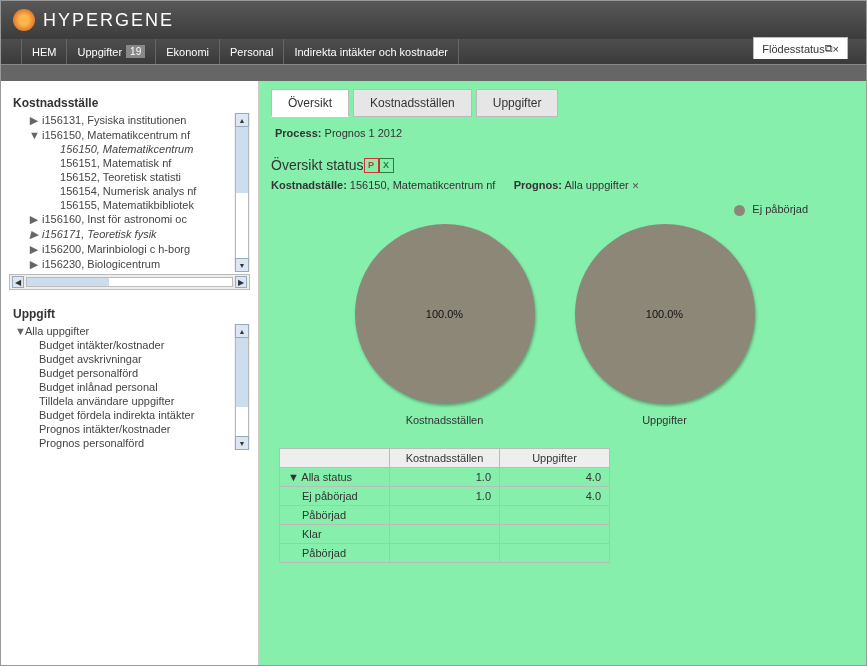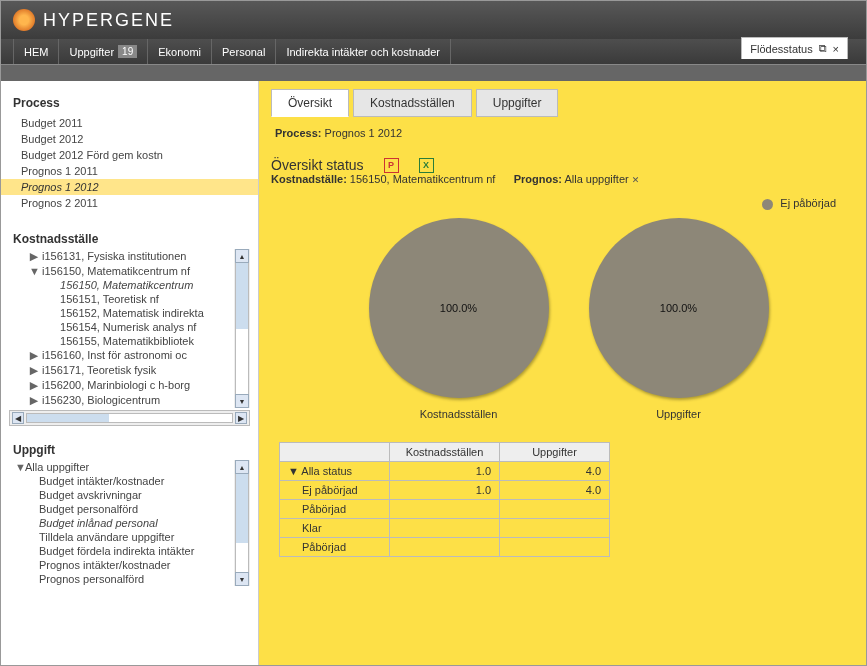--- a/index.html
+++ b/index.html
@@ -2,23 +2,23 @@
 <html><head>
 <meta charset="utf-8">
 <style>
 *{box-sizing:border-box;margin:0;padding:0;font-family:Arial,Helvetica,sans-serif}
 body{background:#fff;font-size:11px;color:#333;overflow:hidden}
 .wrap{width:867px;height:666px;display:flex;flex-direction:column;border:1px solid #999}
 .logo-bar{background:linear-gradient(#585858,#3c3c3c);height:38px;display:flex;align-items:center;padding:0 12px;color:#fff;font-size:18px;letter-spacing:2px}
 .logo-icon{width:22px;height:22px;margin-right:8px;border-radius:50%;background:radial-gradient(circle,#ffb64d 30%,#e07b2a 70%);position:relative}
 .nav-bar{background:linear-gradient(#4e4e4e,#3a3a3a);height:26px;display:flex;align-items:stretch;color:#fff;font-size:11px;border-bottom:1px solid #888;position:relative}
 .nav-item{padding:0 10px;display:flex;align-items:center;border-right:1px solid #666;cursor:pointer}
-.nav-item:first-child{border-left:1px solid #666;margin-left:12px}
+.nav-item:first-child{border-left:1px solid #666;margin-left:20px}
 .nav-badge{background:#888;color:#fff;padding:1px 4px;margin-left:4px;font-size:10px}
-.float-tab{position:absolute;right:18px;top:-2px;background:#fff;border:1px solid #bbb;border-bottom:none;padding:4px 8px;color:#333;display:flex;align-items:center;gap:6px;font-size:11px}
+.float-tab{position:absolute;right:18px;top:-2px;background:#fff;border:1px solid #bbb;border-bottom:none;padding:4px 8px;color:#333;display:flex;align-items:center;gap:0;font-size:11px}
 .sub-bar{height:16px;background:#666}
 .body{flex:1;display:flex;overflow:hidden}
 .sidebar{width:258px;background:#fff;border-right:1px solid #ccc;display:flex;flex-direction:column;overflow:hidden;padding-top:6px}
 .sb-section{margin:6px 0}
 .sb-title{font-weight:bold;font-size:12px;padding:3px 12px;color:#333}
 .sb-list{padding:2px 0 6px 0}
 .sb-item{padding:2px 12px 2px 20px;cursor:pointer;white-space:nowrap;overflow:hidden;text-overflow:ellipsis;color:#444}
 .sb-item.sel{background:#ffe58a;font-style:italic;color:#333}
 .sb-tree{max-height:190px;overflow:auto;position:relative;margin:0 8px}
 .tree-row{padding:1px 0 1px 6px;white-space:nowrap;cursor:pointer;color:#444}
@@ -26,27 +26,27 @@
 .indent{display:inline-block}
 .hscroll{height:16px;background:#eee;border:1px solid #bbb;margin:2px 8px;display:flex;align-items:center;justify-content:space-between;padding:0 2px}
 .hscroll .ar{width:12px;height:12px;background:#dde6f3;border:1px solid #9ab;display:flex;align-items:center;justify-content:center;font-size:8px}
 .hscroll .bar{flex:1;height:10px;margin:0 2px;background:#fff;border:1px solid #bbb;position:relative}
 .hscroll .thumb{position:absolute;left:0;top:0;height:100%;width:40%;background:#cde}
 .sb-scroll{position:absolute;right:0;top:0;bottom:0;width:16px;background:#eee;display:flex;flex-direction:column;align-items:center}
 .sb-scroll .ar{width:14px;height:14px;background:#dde6f3;border:1px solid #9ab;display:flex;align-items:center;justify-content:center;font-size:7px}
 .sb-scroll .track{flex:1;width:14px;background:#fff;border:1px solid #bbb;border-top:none;border-bottom:none;position:relative}
 .sb-scroll .th{position:absolute;left:0;width:100%;background:#cde;top:0;height:50%}
 .sb-upp{max-height:170px;overflow:auto;position:relative;margin:0 8px}
-.main{flex:1;background:#fde047;padding:8px 0 0 12px;overflow:auto}
+.main{flex:1;background:#86efac;padding:8px 28px 0 12px;overflow:auto}
 .tabs{display:flex;gap:4px;margin-bottom:10px}
 .tab{background:#e6e6e6;border:1px solid #bbb;padding:6px 16px;cursor:pointer;font-size:12px}
 .tab.active{background:#fff;border-bottom-color:#fff}
 .proc-line{font-size:11px;margin:4px 0 18px 4px}
 .proc-line b{font-weight:bold}
-.ov-head{display:flex;align-items:center;gap:20px;}
+.ov-head{display:flex;align-items:center;gap:0;margin-bottom:6px}
 .ov-title{font-size:14px}
 .ic{width:15px;height:15px;border:1px solid #999;display:inline-flex;align-items:center;justify-content:center;font-size:9px;font-weight:bold}
 .ic.pdf{color:#c33;border-color:#c33}
 .ic.xls{color:#2a7d3a;border-color:#2a7d3a}
 .filt-line{font-size:11px;margin-bottom:12px}
 .filt-line b{font-weight:bold}
 .legend{text-align:right;padding-right:30px;font-size:11px}
 .legend .dot{display:inline-block;width:11px;height:11px;border-radius:50%;background:#8d8778;margin-right:4px;vertical-align:middle}
 .pies{display:flex;gap:40px;justify-content:center;margin:8px 0 12px 0}
 .pie-wrap{text-align:center}
@@ -89,44 +89,33 @@
       <span>Flödesstatus</span>
       <span>⧉</span>
       <span>×</span>
     </div>
   </div>
   <div class="sub-bar"></div>
 
   <div class="body">
     <div class="sidebar">
 
-      <div class="sb-section">
-        <div class="sb-title">Process</div>
-        <div class="sb-list" id="proc-list">
-            <div class="sb-item">Budget 2011</div>
-            <div class="sb-item">Budget 2012</div>
-            <div class="sb-item">Budget 2012 Förd gem kostn</div>
-            <div class="sb-item">Prognos 1 2011</div>
-            <div class="sb-item sel">Prognos 1 2012</div>
-            <div class="sb-item">Prognos 2 2011</div>
-          </div>
-      </div>
 
       <div class="sb-section">
         <div class="sb-title">Kostnadsställe</div>
         <div class="sb-tree" id="kost-tree">
           <div class="tree-row" style="padding-right: 18px;"><span class="indent" style="width: 14px;"></span><span class="tw">▶</span><span> i156131, Fysiska institutionen</span></div>
             <div class="tree-row" style="padding-right: 18px;"><span class="indent" style="width: 14px;"></span><span class="tw">▼</span><span> i156150, Matematikcentrum nf</span></div>
             <div class="tree-row sel2" style="padding-right: 18px;"><span class="indent" style="width: 32px;"></span><span class="tw"></span><span style="font-style: italic; text-align: center;"> 156150, Matematikcentrum</span></div>
-            <div class="tree-row" style="padding-right: 18px;"><span class="indent" style="width: 32px;"></span><span class="tw"></span><span> 156151, Teoretisk nf</span></div>
-            <div class="tree-row" style="padding-right: 18px;"><span class="indent" style="width: 32px;"></span><span class="tw"></span><span> 156152, Matematisk indirekta</span></div>
+            <div class="tree-row" style="padding-right: 18px;"><span class="indent" style="width: 32px;"></span><span class="tw"></span><span> 156151, Matematisk nf</span></div>
+            <div class="tree-row" style="padding-right: 18px;"><span class="indent" style="width: 32px;"></span><span class="tw"></span><span> 156152, Teoretisk statisti</span></div>
             <div class="tree-row" style="padding-right: 18px;"><span class="indent" style="width: 32px;"></span><span class="tw"></span><span> 156154, Numerisk analys nf</span></div>
             <div class="tree-row" style="padding-right: 20px;"><span class="indent" style="width: 32px;"></span><span class="tw"></span><span> 156155, Matematikbibliotek</span></div>
             <div class="tree-row" style="padding-right: 18px;"><span class="indent" style="width: 14px;"></span><span class="tw">▶</span><span> i156160, Inst för astronomi oc</span></div>
-            <div class="tree-row" style="padding-right: 4px;"><span class="indent" style="width: 14px;"></span><span class="tw">▶</span><span> i156171, Teoretisk fysik</span></div>
+            <div class="tree-row" style="padding-right: 4px; font-style: italic;"><span class="indent" style="width: 14px;"></span><span class="tw">▶</span><span> i156171, Teoretisk fysik</span></div>
             <div class="tree-row" style="padding-right: 18px;"><span class="indent" style="width: 14px;"></span><span class="tw">▶</span><span> i156200, Marinbiologi c h-borg</span></div>
             <div class="tree-row" style="padding-right: 18px;"><span class="indent" style="width: 14px;"></span><span class="tw">▶</span><span> i156230, Biologicentrum</span></div>
             <div class="sb-scroll">
             <div class="ar">▲</div>
             <div class="track">
                 <div class="th"></div>
               </div>
             <div class="ar">▼</div>
           </div>
         </div>
@@ -139,21 +128,21 @@
         </div>
       </div>
 
       <div class="sb-section">
         <div class="sb-title">Uppgift</div>
         <div class="sb-upp" id="upp-list">
           <div class="tree-row" style="padding-right: 18px;"><span class="tw">▼</span><span class="indent" style="width: 0px;"></span><span>Alla uppgifter</span></div>
             <div class="tree-row" style="padding-right: 18px;"><span class="tw"></span><span class="indent" style="width: 14px;"></span><span>Budget intäkter/kostnader</span></div>
             <div class="tree-row" style="padding-right: 18px;"><span class="tw"></span><span class="indent" style="width: 14px;"></span><span>Budget avskrivningar</span></div>
             <div class="tree-row" style="padding-right: 18px;"><span class="tw"></span><span class="indent" style="width: 14px;"></span><span>Budget personalförd</span></div>
-            <div class="tree-row" style="padding-right: 18px; font-style: italic;"><span class="tw"></span><span class="indent" style="width: 14px;"></span><span>Budget inlånad personal</span></div>
+            <div class="tree-row" style="padding-right: 18px;"><span class="tw"></span><span class="indent" style="width: 14px;"></span><span>Budget inlånad personal</span></div>
             <div class="tree-row" style=""><span class="tw"></span><span class="indent" style="width: 14px;"></span><span>Tilldela användare uppgifter</span></div>
             <div class="tree-row" style="padding-right: 18px;"><span class="tw"></span><span class="indent" style="width: 14px;"></span><span>Budget fördela indirekta intäkter</span></div>
             <div class="tree-row" style="padding-right: 24px;"><span class="tw"></span><span class="indent" style="width: 14px;"></span><span>Prognos intäkter/kostnader</span></div>
             <div class="tree-row" style="padding-right: 18px;"><span class="tw"></span><span class="indent" style="width: 14px;"></span><span>Prognos personalförd</span></div>
             <div class="sb-scroll">
             <div class="ar">▲</div>
             <div class="track">
                 <div class="th" style="height:70%"></div>
               </div>
             <div class="ar">▼</div>

